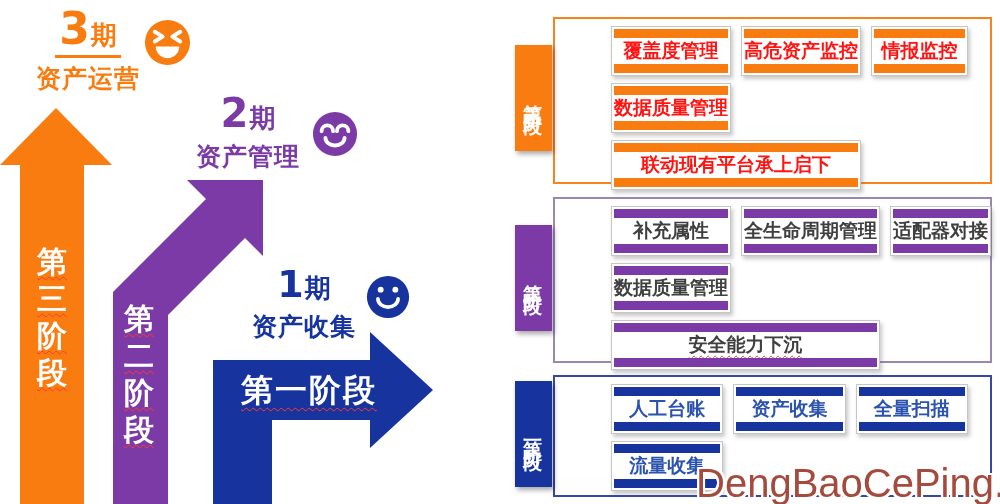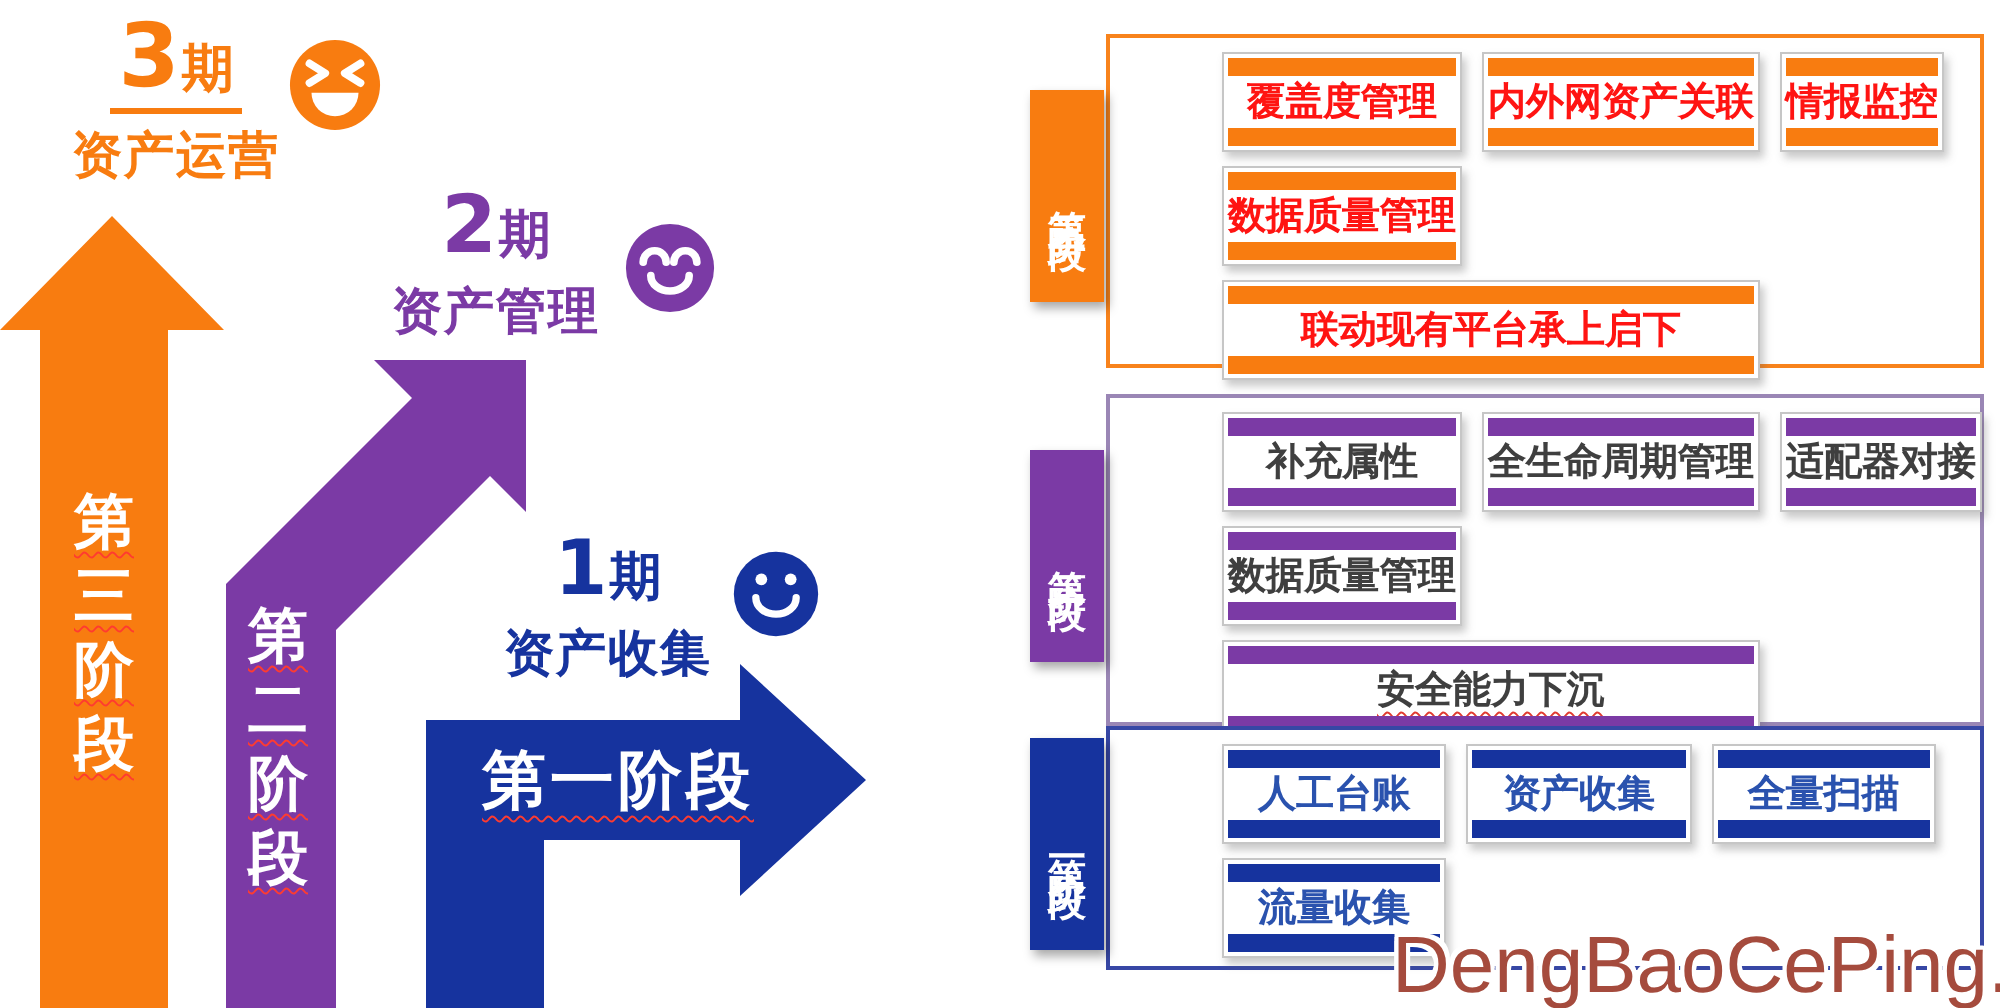--- a/index.html
+++ b/index.html
@@ -31,21 +31,21 @@
   .badge2{left:196px;top:94px;color:#7B3AA5;}
   .badge2 .num{font-size:40px;}
   .badge2 .emoji{margin-left:12px;margin-top:17px;}
   .badge1{left:252px;top:266px;color:#16339E;}
   .badge1 .num{font-size:38px;}
   .badge1 .emoji{margin-left:10px;margin-top:9px;}
   
   .section{position:absolute;left:553px;width:439px;background:#fff;box-sizing:border-box;z-index:2;}
   .s1{top:17px;height:167px;border:2px solid #F8831C;}
   .s2{top:197px;height:166px;border:2px solid #9A86B5;}
-  .s3{top:363px;height:122px;border:2px solid #3747A5;}
+  .s3{top:375px;height:122px;border:2px solid #3747A5;}
   .tab{position:absolute;left:-40px;width:37px;height:106px;color:#fff;font-weight:bold;
     font-size:19px;display:flex;align-items:center;justify-content:center;
     writing-mode:vertical-rl;text-orientation:upright;letter-spacing:4px;
     box-shadow:2px 3px 5px rgba(0,0,0,.35);}
   .s1 .tab{top:26px;background:#F87C10;}
   .s2 .tab{top:26px;background:#7B3AA5;}
   .s3 .tab{top:4px;background:#16339E;}
   .grid{display:grid;grid-template-columns:1fr 1fr 1fr;column-gap:10px;row-gap:7px;
     padding:7px 22px 7px 16px;margin-left:40px;}
   .box{border:1px solid #C6C6C6;background:#fff;box-shadow:2px 3px 4px rgba(100,100,100,.35);
@@ -140,21 +140,21 @@
   <div class="section s1">
     <div class="tab">第三阶段</div>
     <div class="grid">
       <div class="box">
         <div class="bar"></div>
         <div class="lbl">覆盖度管理</div>
         <div class="bar"></div>
       </div>
       <div class="box">
         <div class="bar"></div>
-        <div class="lbl">内外网资产关联</div>
+        <div class="lbl">高危资产监控</div>
         <div class="bar"></div>
       </div>
       <div class="box">
         <div class="bar"></div>
         <div class="lbl">情报监控</div>
         <div class="bar"></div>
       </div>
       <div class="box">
         <div class="bar"></div>
         <div class="lbl">数据质量管理</div>

